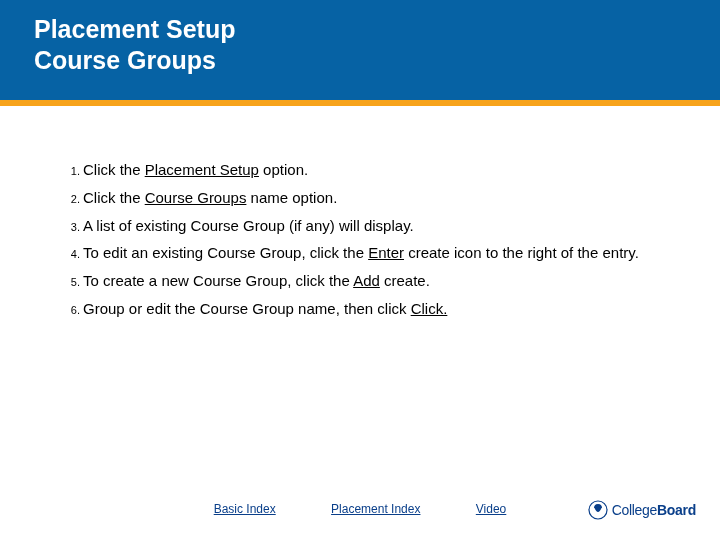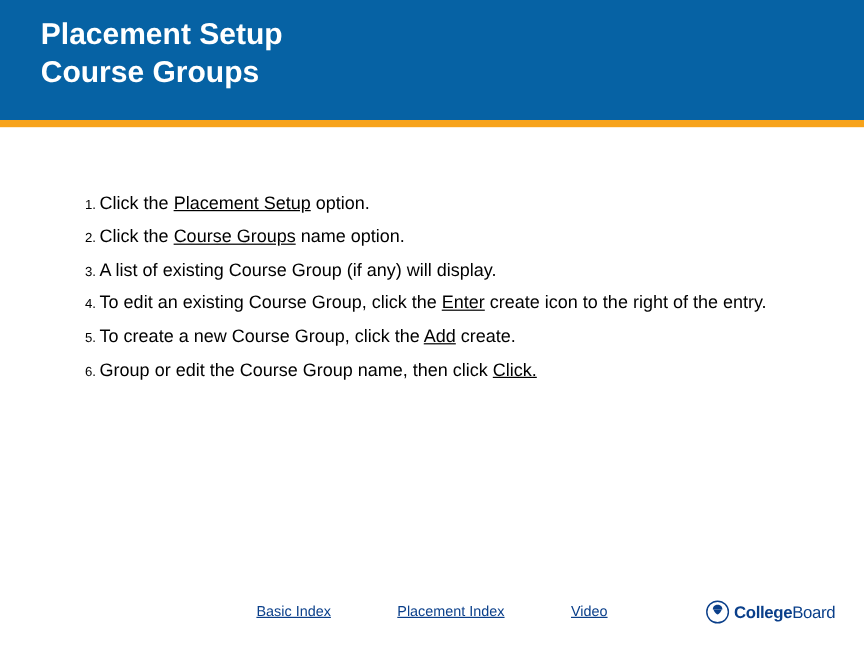--- a/index.html
+++ b/index.html
@@ -67,22 +67,22 @@
     display: flex;
     align-items: center;
     gap: 4px;
     color: #0a3f8a;
   }
   .cb-logo svg { display: block; }
   .cb-logo .logo-text {
     font-size: 14px;
     letter-spacing: -0.3px;
   }
-  .cb-logo .logo-text .light { font-weight: 700; }
-  .cb-logo .logo-text .bold { font-weight: 400; }
+  .cb-logo .logo-text .light { font-weight: 400; }
+  .cb-logo .logo-text .bold { font-weight: 700; }
 </style>
 </head>
 <body>
 
 <div class="header">
   <h1>
     <span>Placement Setup</span><br>
     <span>Course Groups</span>
   </h1>
 </div>

